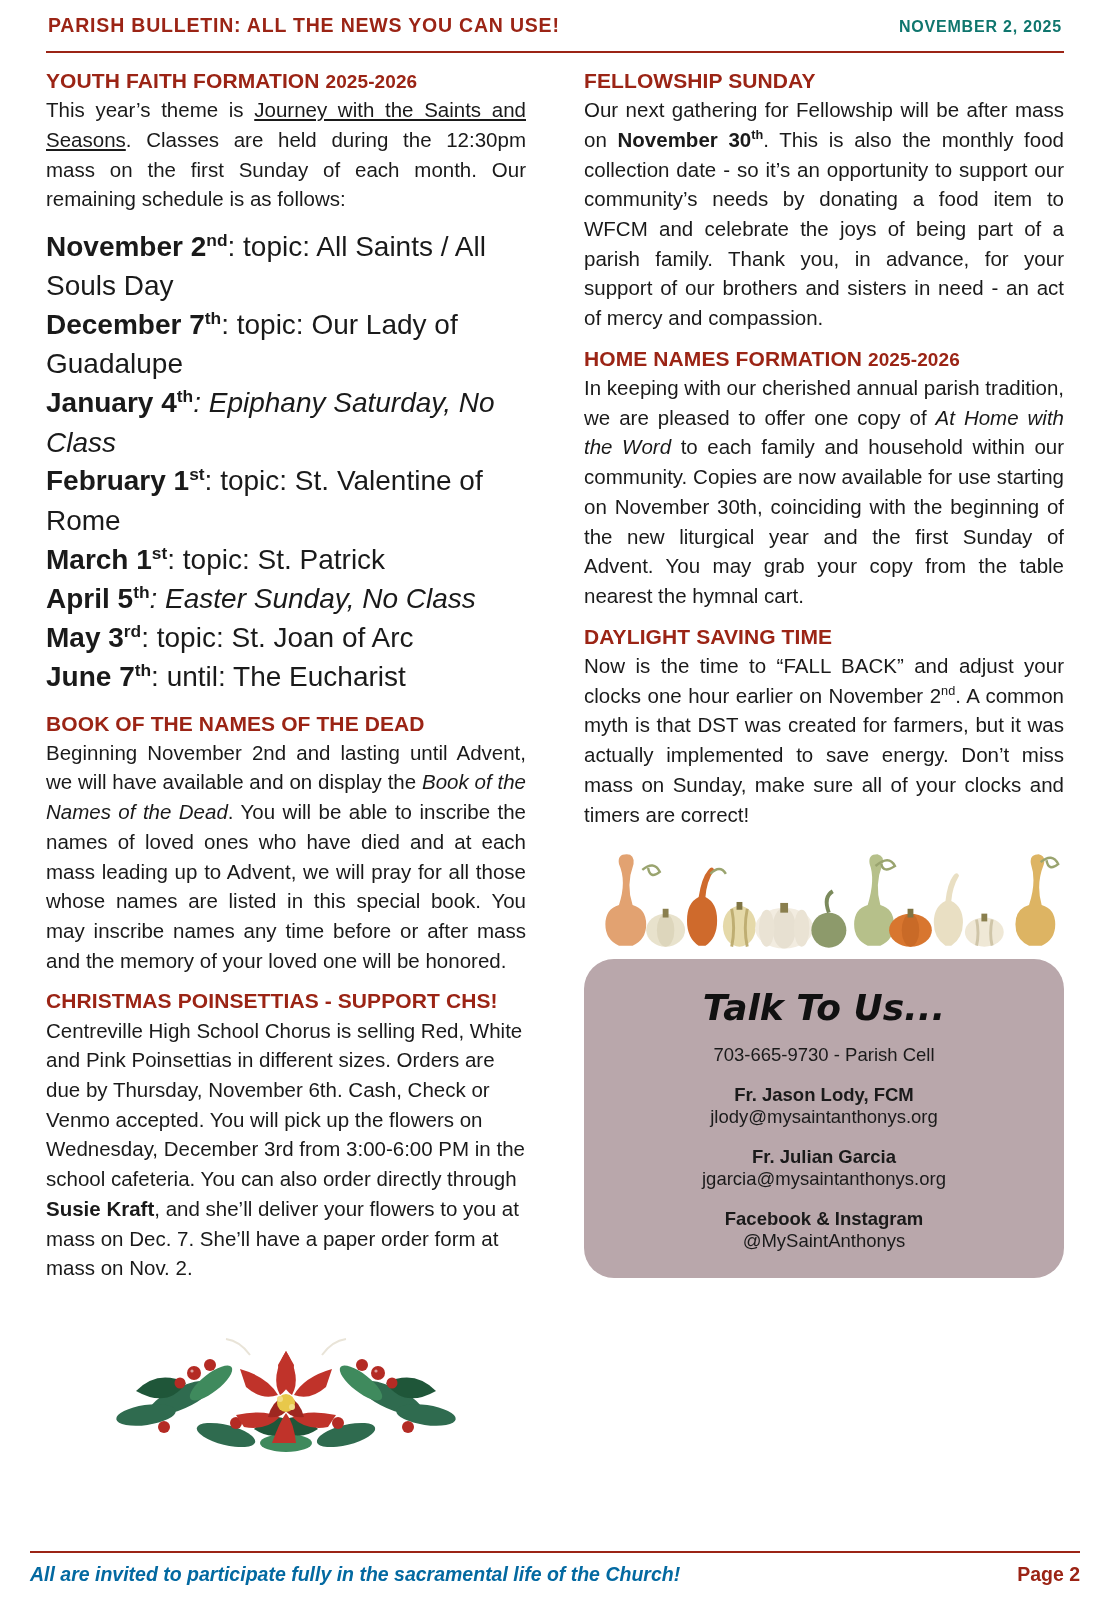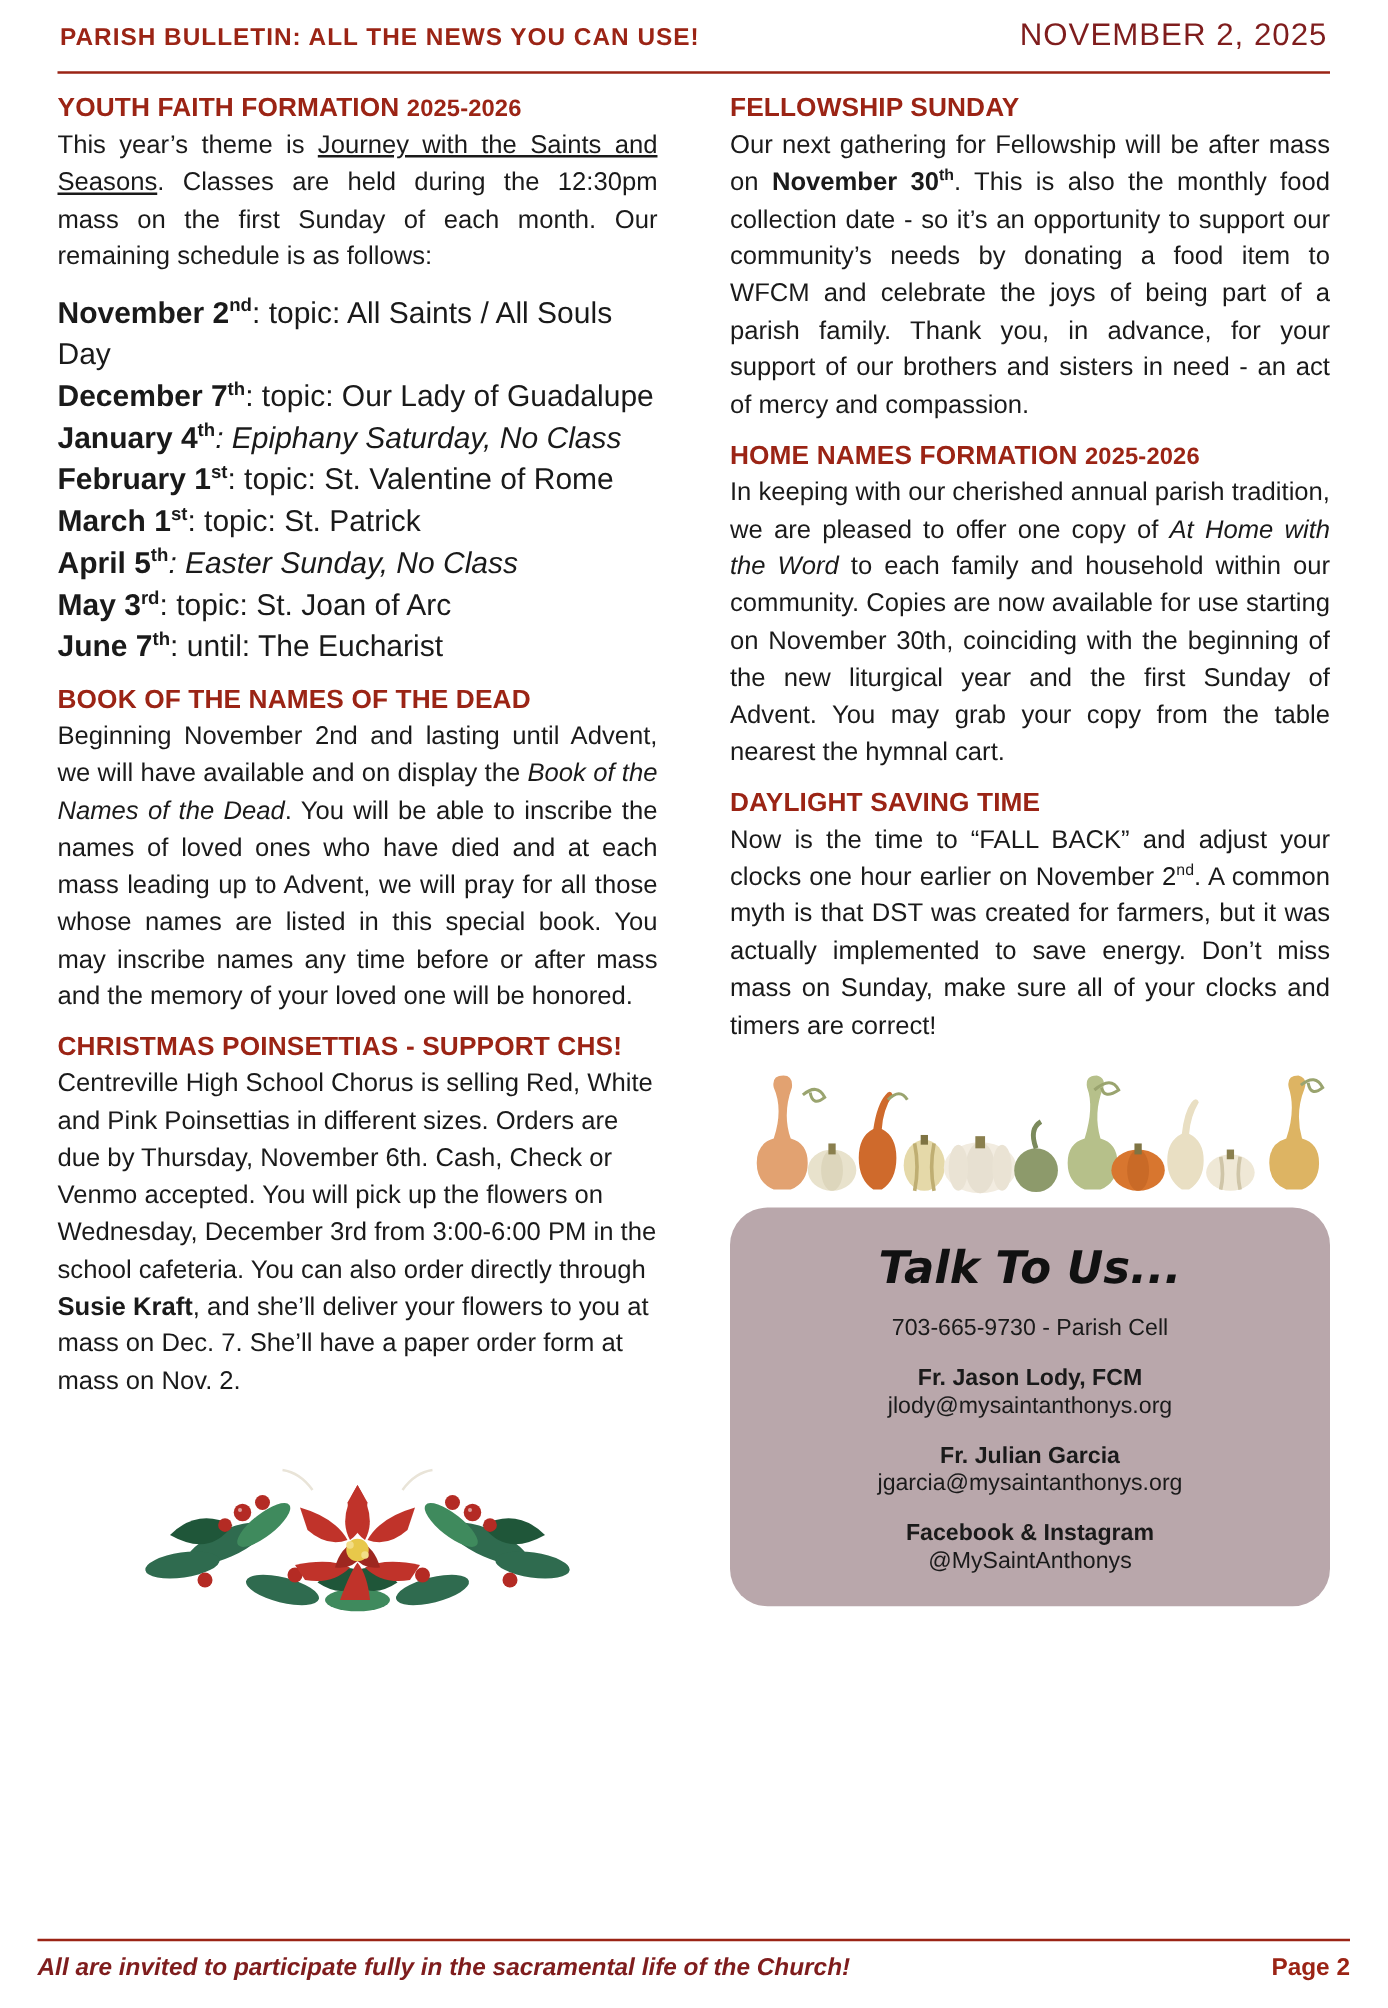--- a/index.html
+++ b/index.html
@@ -30,24 +30,24 @@
     align-items: baseline;
     padding: 14px 2px 10px 2px;
   }
   .masthead-title {
     font-size: 19.5px;
     font-weight: bold;
     letter-spacing: 0.8px;
     color: #9b2415;
   }
   .masthead-date {
-    font-size: 25px;
-    font-weight: normal;
+    font-size: 16px;
+    font-weight: bold;
     letter-spacing: 0.8px;
-    color: #7f1d1d;
+    color: #0f766e;
   }
   .rule-top {
     border-top: 2.5px solid #9b2415;
     margin: 4px 0 16px 0;
   }
   .rule-bottom {
     border-top: 2.5px solid #9b2415;
     margin: 0 0 10px 0;
   }
 
@@ -86,21 +86,21 @@
   .b { font-weight: bold; }
   sup { font-size: 0.62em; vertical-align: super; }
 
   
   ul.sched {
     list-style: none;
     margin: 4px 0 14px 0;
     padding: 0;
   }
   ul.sched li {
-    font-size: 24px;
+    font-size: 28px;
     line-height: 1.39;
     margin: 0;
   }
   ul.sched li .mon { font-weight: bold; }
 
   
   .poinsettia-art {
     width: 100%;
     height: 160px;
     margin-top: 6px;
@@ -153,21 +153,21 @@
   }
   .footer-row {
     display: flex;
     justify-content: space-between;
     align-items: baseline;
   }
   .footer-text {
     font-size: 19.5px;
     font-style: italic;
     font-weight: bold;
-    color: #7f1d1d;
+    color: #0369a1;
   }
   .footer-page {
     font-size: 19.5px;
     font-weight: bold;
     color: #9b2415;
   }
 </style>
 </head>
 <body>
 

